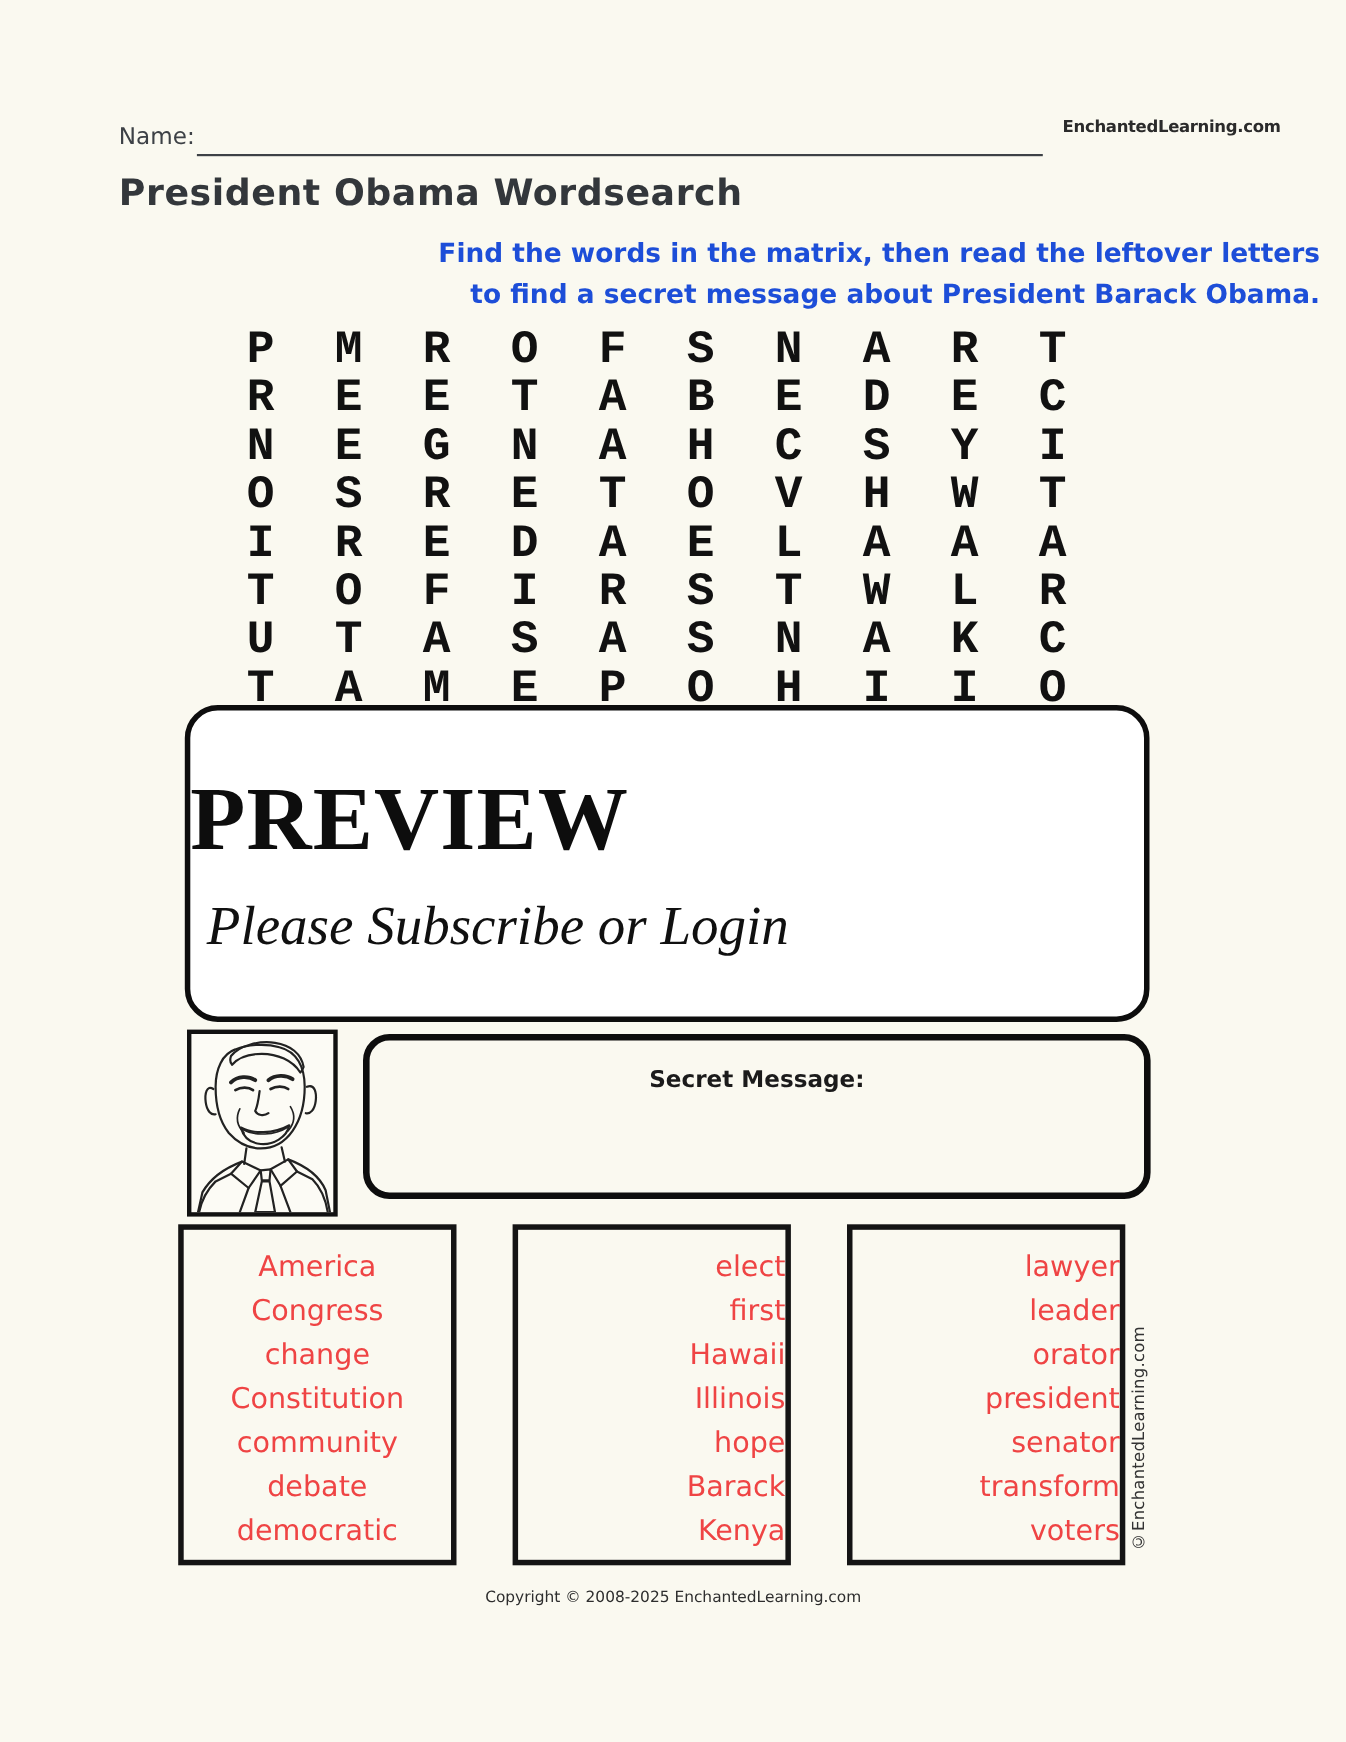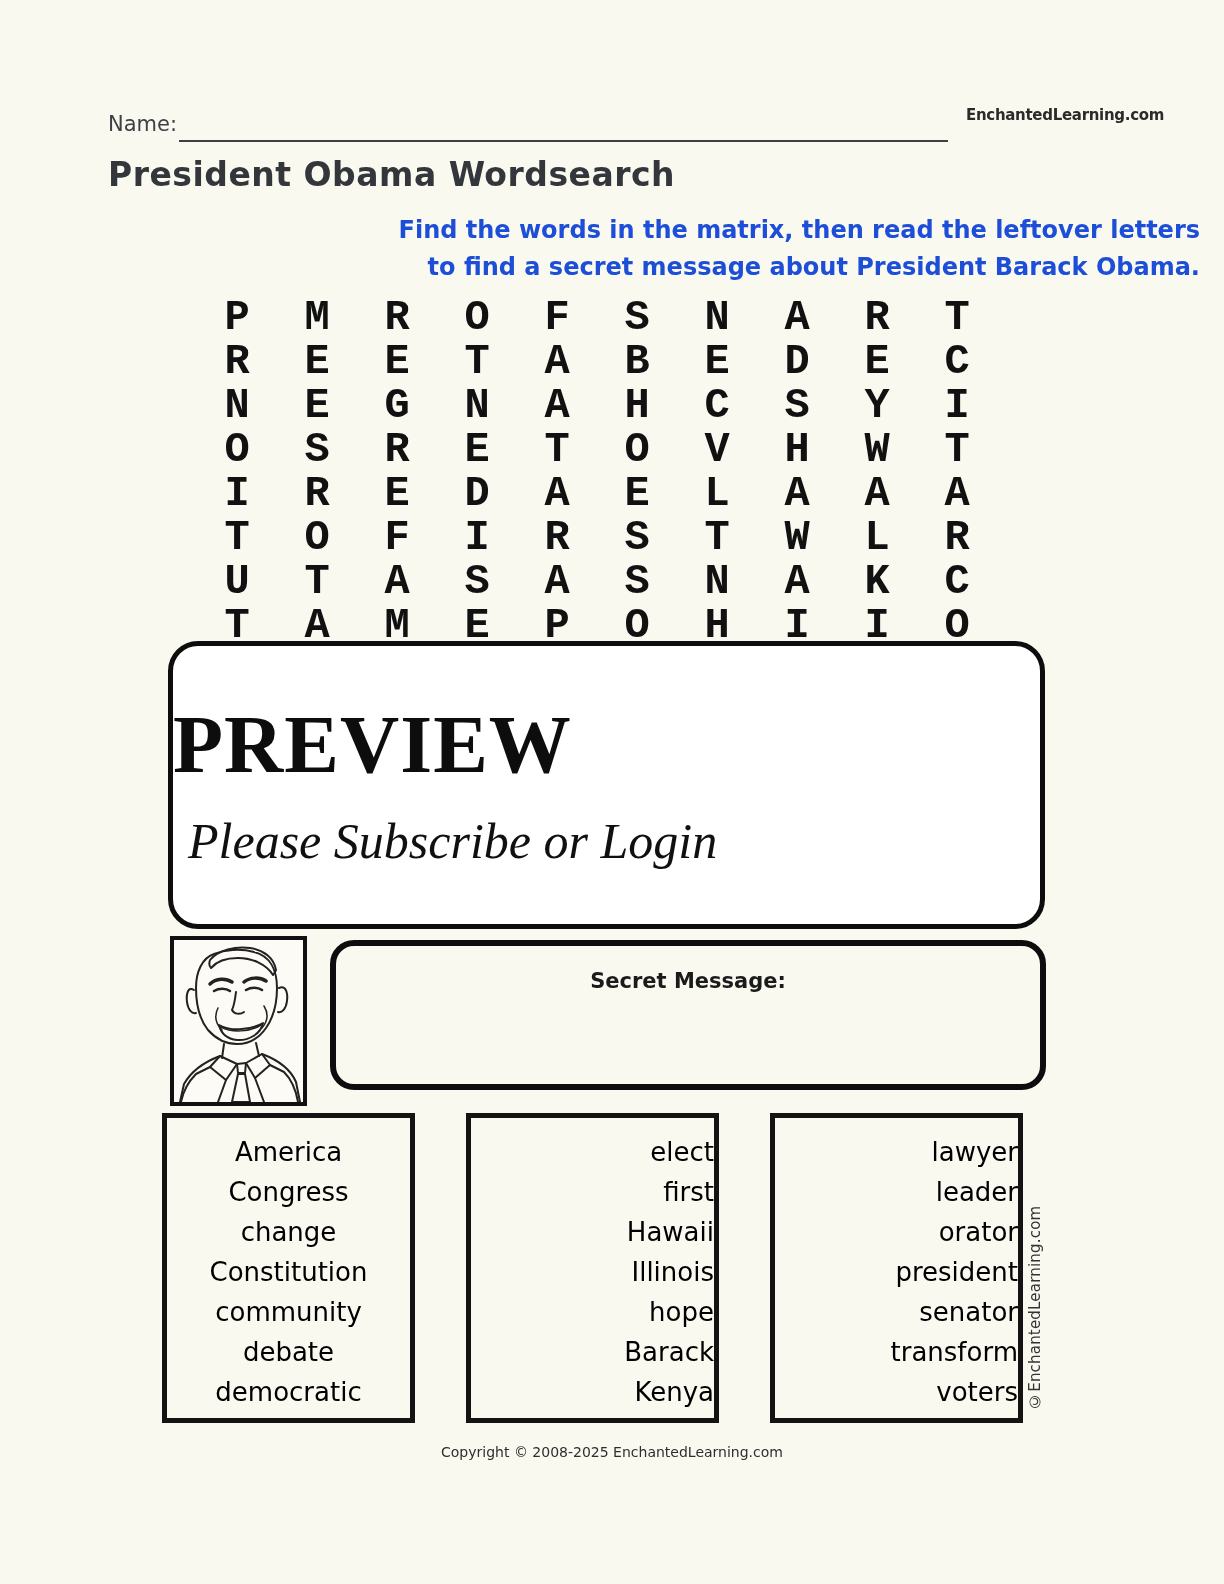--- a/index.html
+++ b/index.html
@@ -57,21 +57,21 @@
   .secret-label{position:absolute;left:0;right:0;top:7px;text-align:center;font-size:21px;font-weight:bold;color:#1b1b1b;margin-top:16px;}
 
   
   .wordbox{
     top:1113px;width:243px;height:286px;border:5px solid #141414;background:#faf9f0;
     text-align:center;padding-top:14px;
   }
   .wb1{left:162px;}
   .wb2{left:466px;text-align:right;}
   .wb3{left:770px;text-align:right;}
-  .word{font-size:26px;line-height:40px;color:#000000;}
+  .word{font-size:26px;line-height:40px;color:#ef4444;}
 
   
   .vertical-brand{
     left:1026px;top:1208px;height:202px;
     writing-mode:vertical-rl;transform:rotate(180deg);
     font-size:15px;color:#333;letter-spacing:0.2px;
   }
   .copyright{left:0;top:1444px;width:1224px;text-align:center;font-size:14px;color:#2e2e2e;}
 </style>
 </head>

